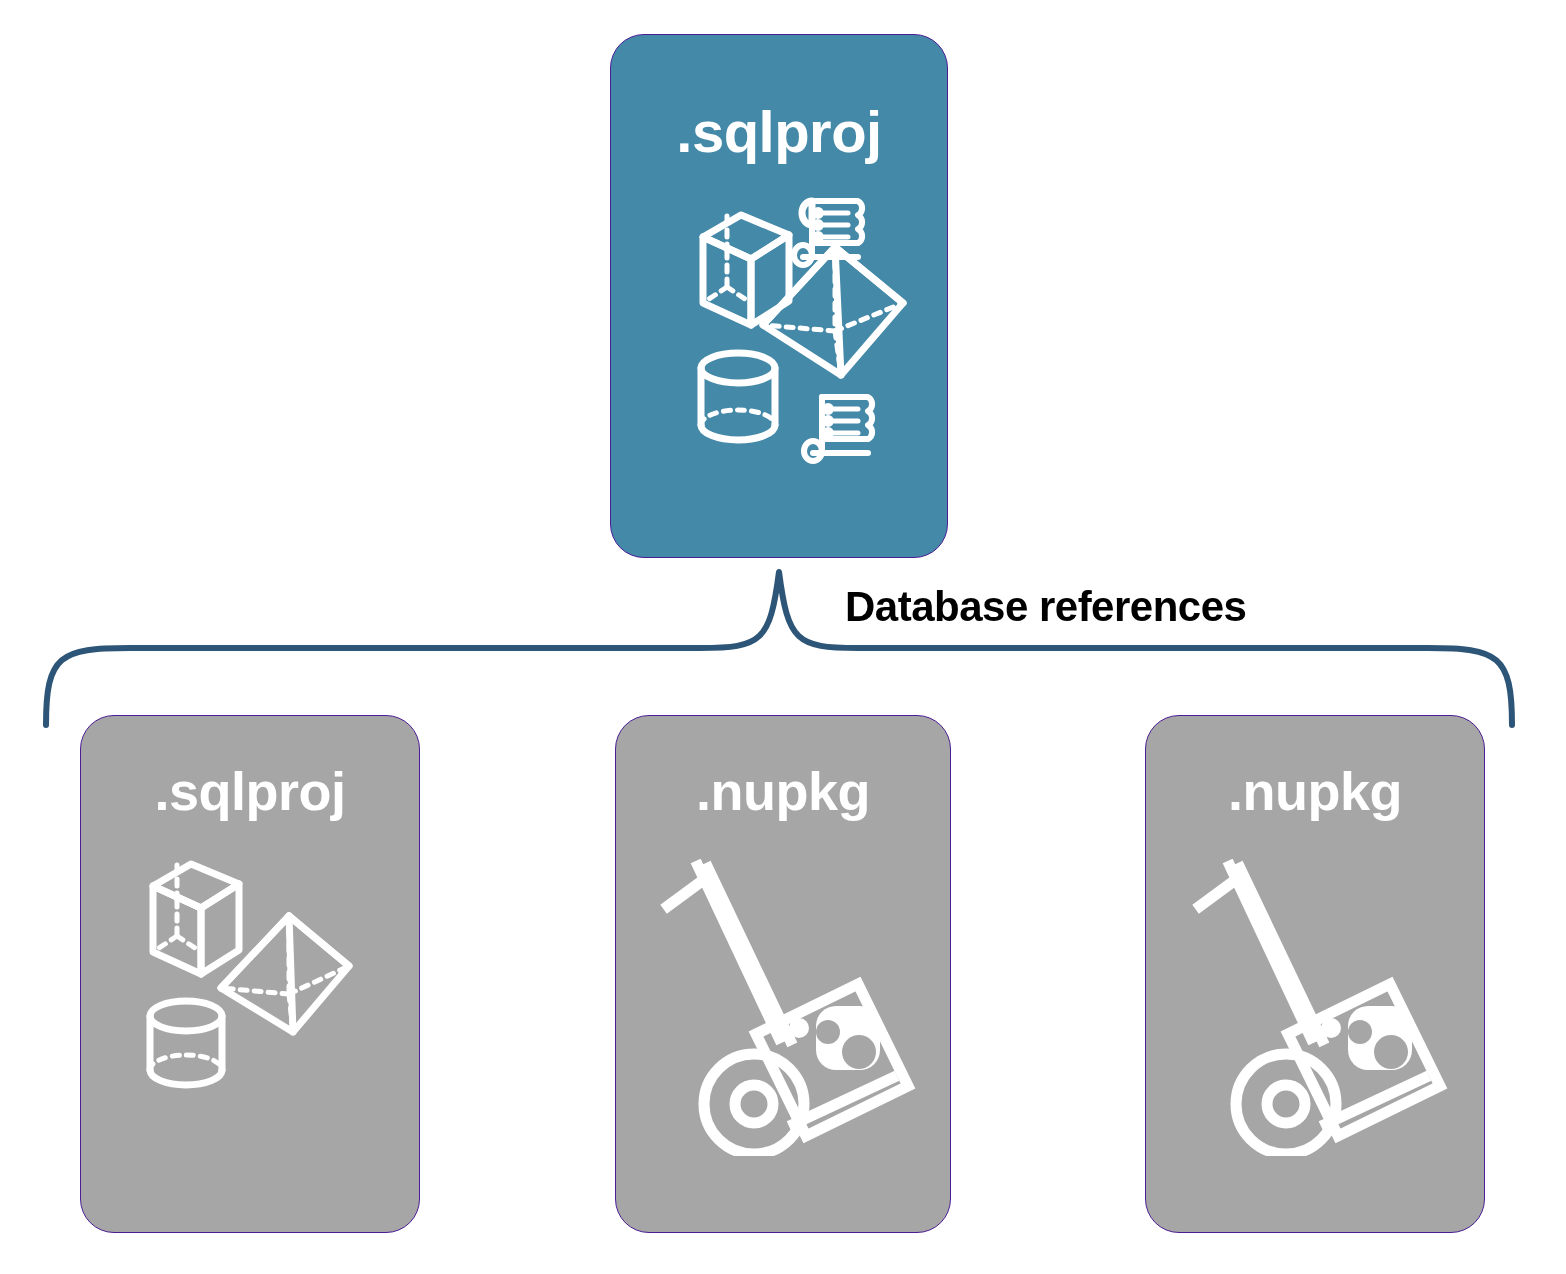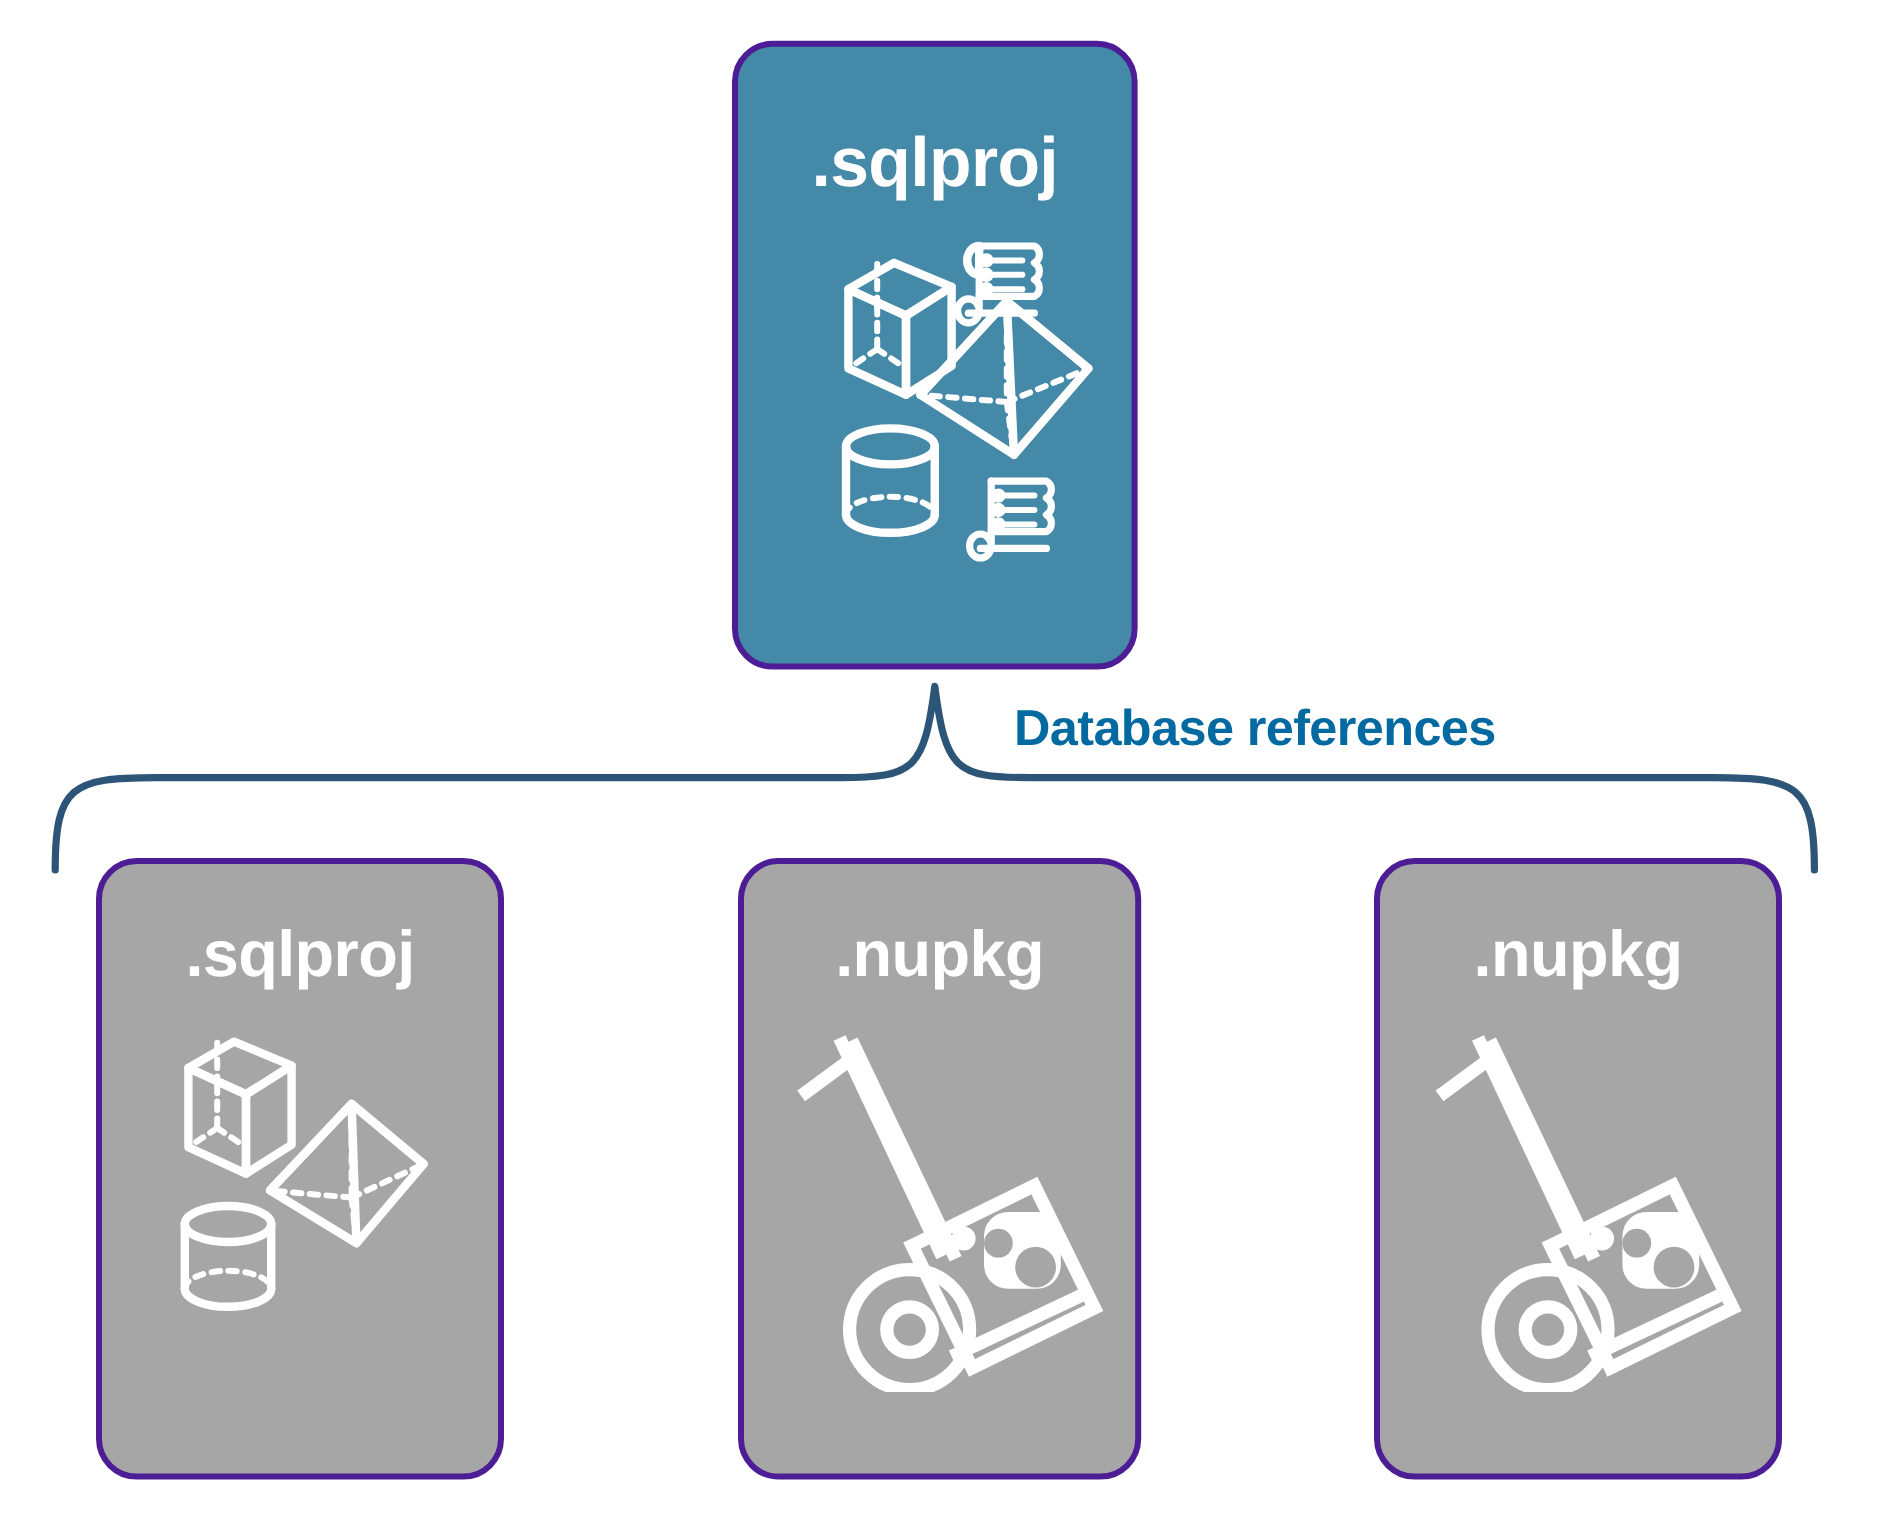--- a/index.html
+++ b/index.html
@@ -14,21 +14,21 @@
     position: relative;
     width: 1566px;
     height: 1274px;
     background: #ffffff;
     overflow: hidden;
   }
   .node-box {
     position: absolute;
     box-sizing: border-box;
     border-radius: 34px;
-    border: 5px solid #4c1d95;
+    border: 1px solid #4c1d95;
     overflow: hidden;
   }
   .node-box.blue  { background: #4489a8; }
   .node-box.gray  { background: #a6a6a6; }
 
   .node-title {
     position: absolute;
     left: 0;
     right: 0;
     text-align: center;
@@ -51,21 +51,21 @@
     left: 0;
     top: 555px;
     width: 1566px;
     height: 190px;
     pointer-events: none;
   }
   #bracket-label {
     position: absolute;
     left: 845px;
     top: 586px;
-    color: #0369a1;
+    color: #000000;
     font-weight: bold;
     font-size: 42px;
     line-height: 1;
     letter-spacing: -0.5px;
     white-space: nowrap;
     user-select: none;
   }
 </style>
 </head>
 <body>

